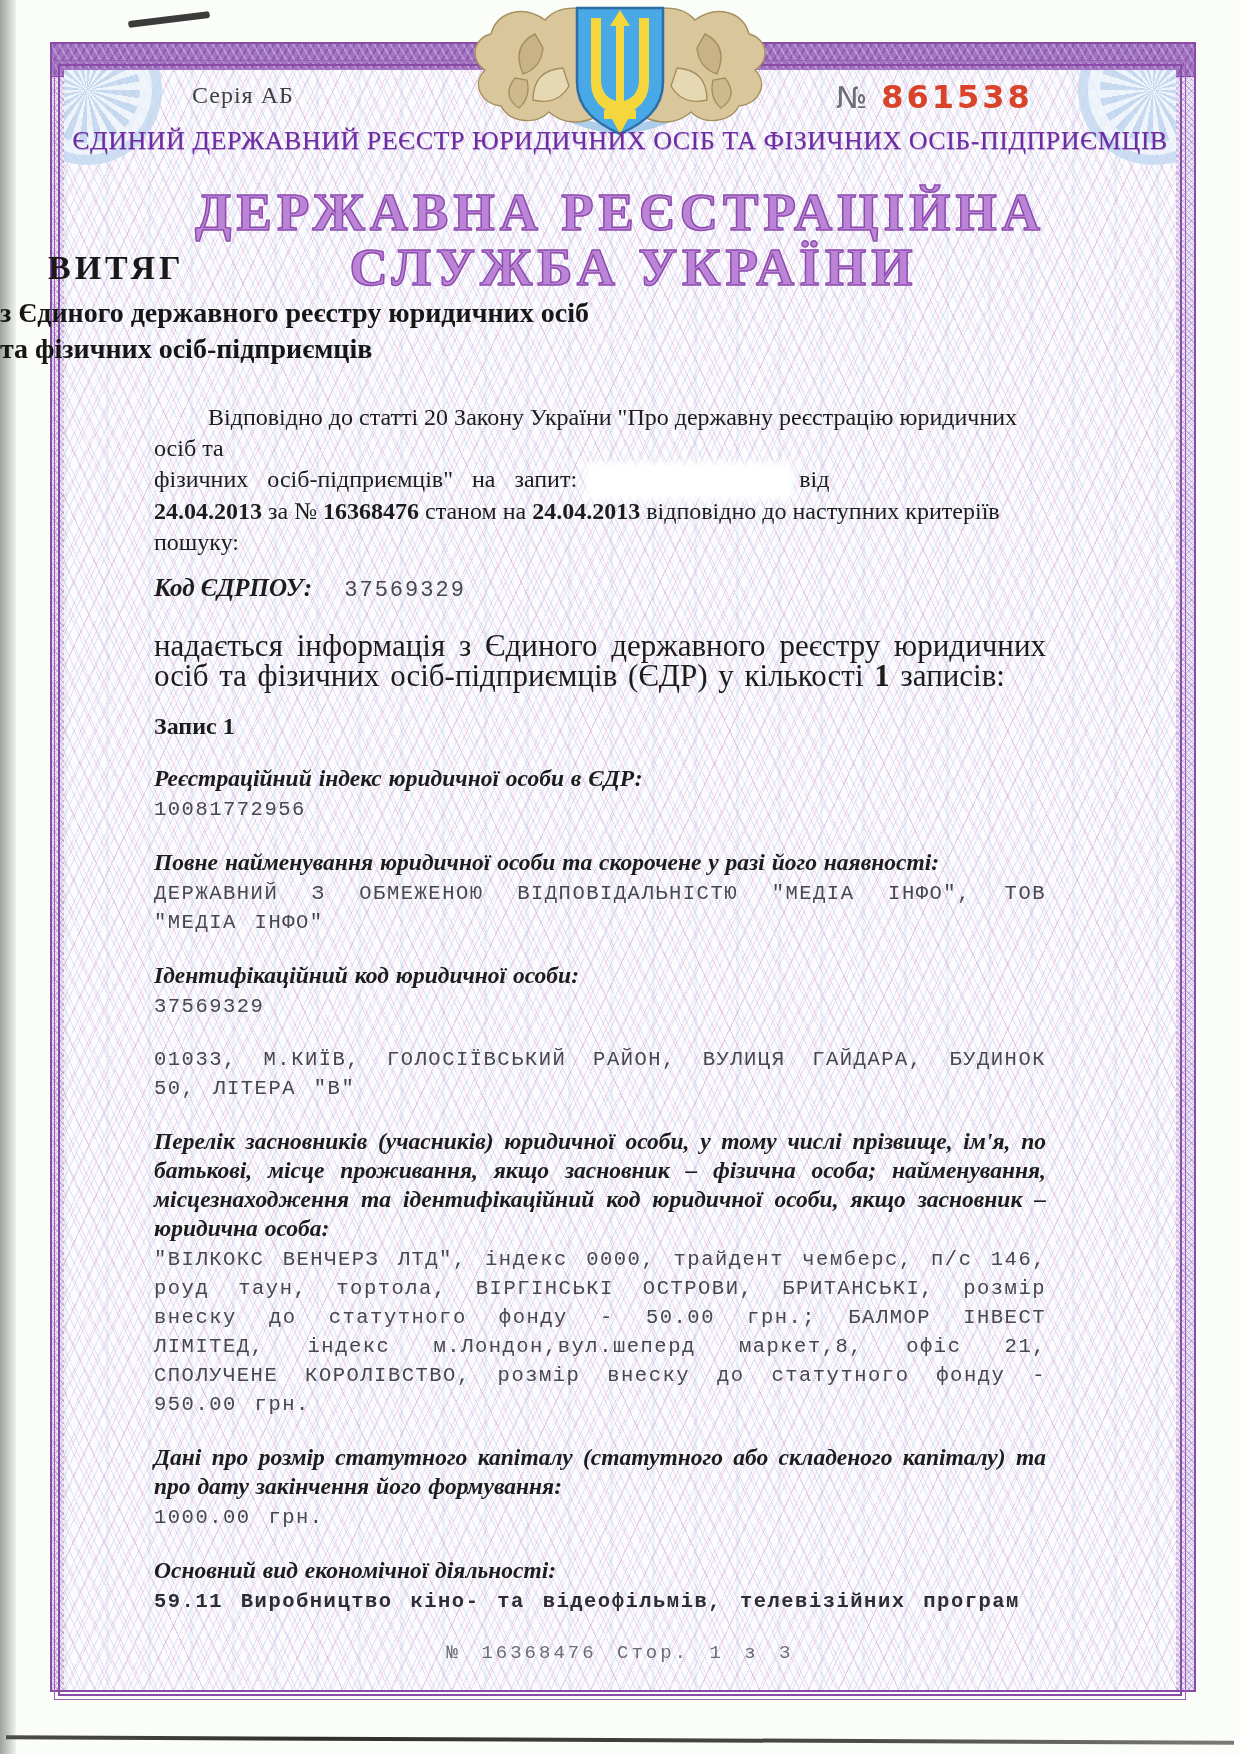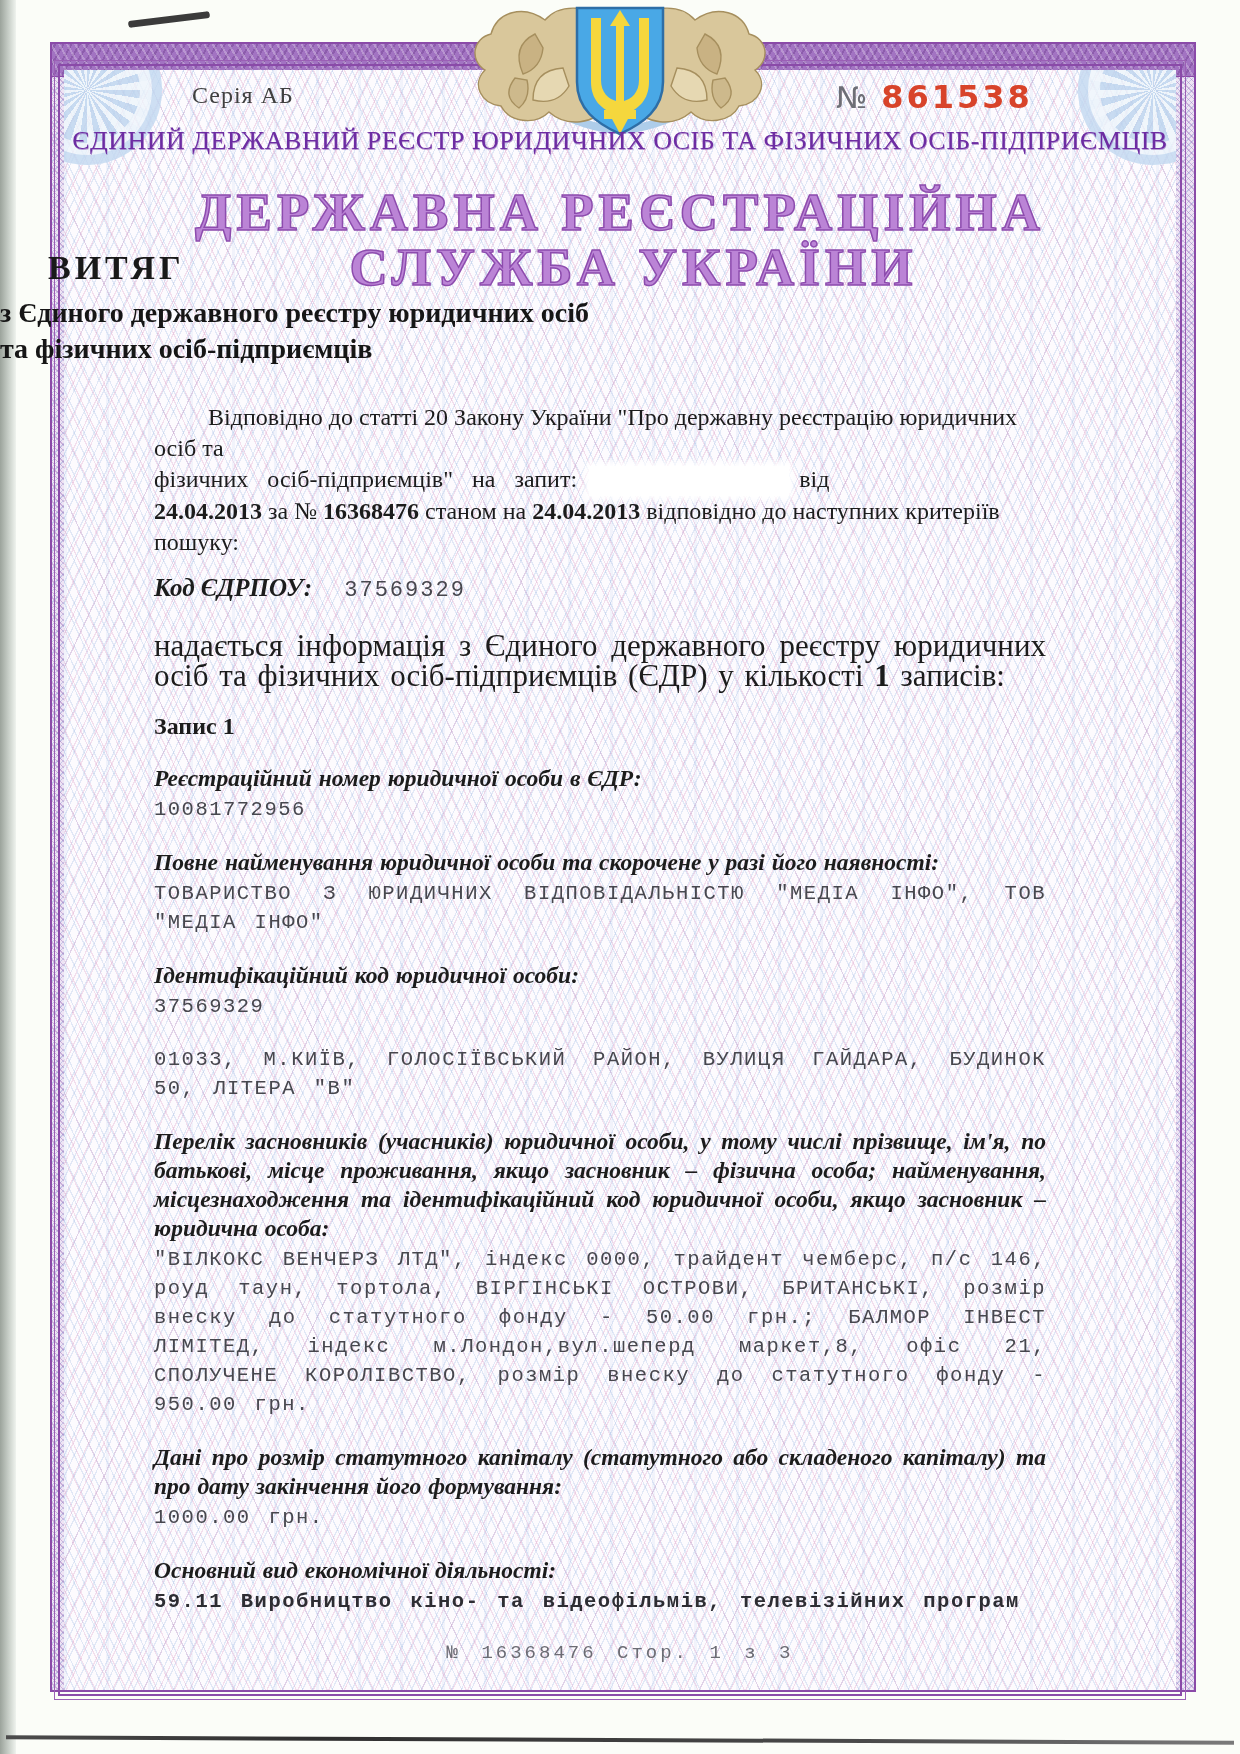--- a/index.html
+++ b/index.html
@@ -184,27 +184,27 @@
       <span class="mono val">37569329</span>
     </div>
 
     <div class="nad">
       <span>надається інформація з Єдиного державного реєстру юридичних осіб та фізичних осіб-підприємців (ЄДР) у кількості </span><span class="b">1</span><span> записів:</span>
     </div>
 
     <div class="zapys">Запис 1</div>
 
     <div class="section">
-      <div class="label">Реєстраційний номер юридичної особи в ЄДР:</div>
+      <div class="label">Реєстраційний індекс юридичної особи в ЄДР:</div>
       <div class="value">10081772956</div>
     </div>
 
     <div class="section">
       <div class="label">Повне найменування юридичної особи та скорочене у разі його наявності:</div>
-      <div class="value">ТОВАРИСТВО З ЮРИДИЧНИХ ВІДПОВІДАЛЬНІСТЮ "МЕДІА ІНФО", ТОВ "МЕДІА ІНФО"</div>
+      <div class="value">ДЕРЖАВНИЙ З ОБМЕЖЕНОЮ ВІДПОВІДАЛЬНІСТЮ "МЕДІА ІНФО", ТОВ "МЕДІА ІНФО"</div>
     </div>
 
     <div class="section">
       <div class="label">Ідентифікаційний код юридичної особи:</div>
       <div class="value">37569329</div>
     </div>
 
     <div class="section">
       <div class="value">01033, М.КИЇВ, ГОЛОСІЇВСЬКИЙ РАЙОН, ВУЛИЦЯ ГАЙДАРА, БУДИНОК 50, ЛІТЕРА "В"</div>
     </div>

